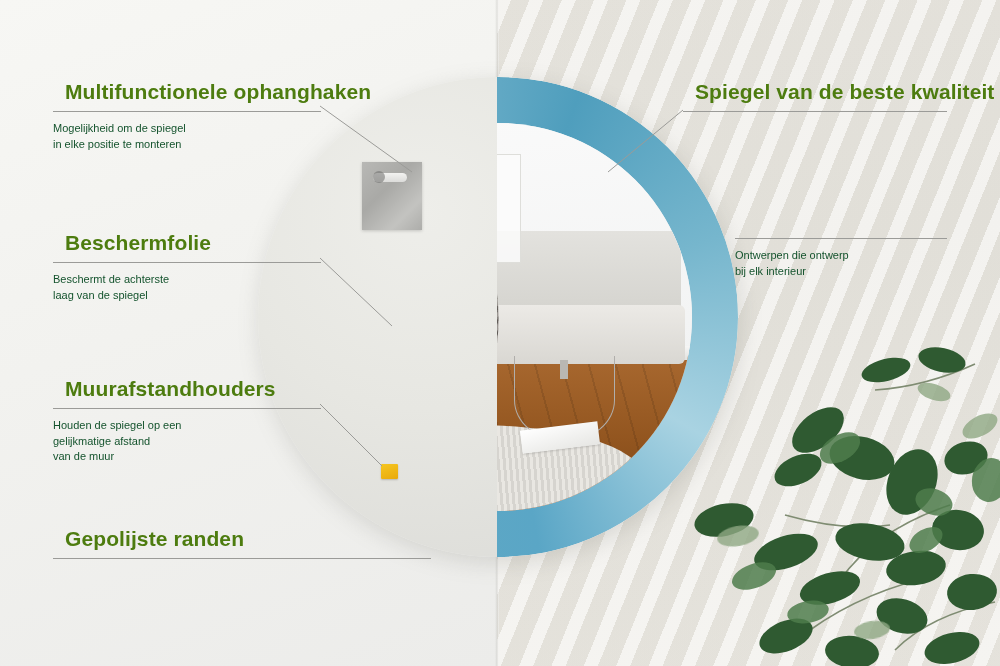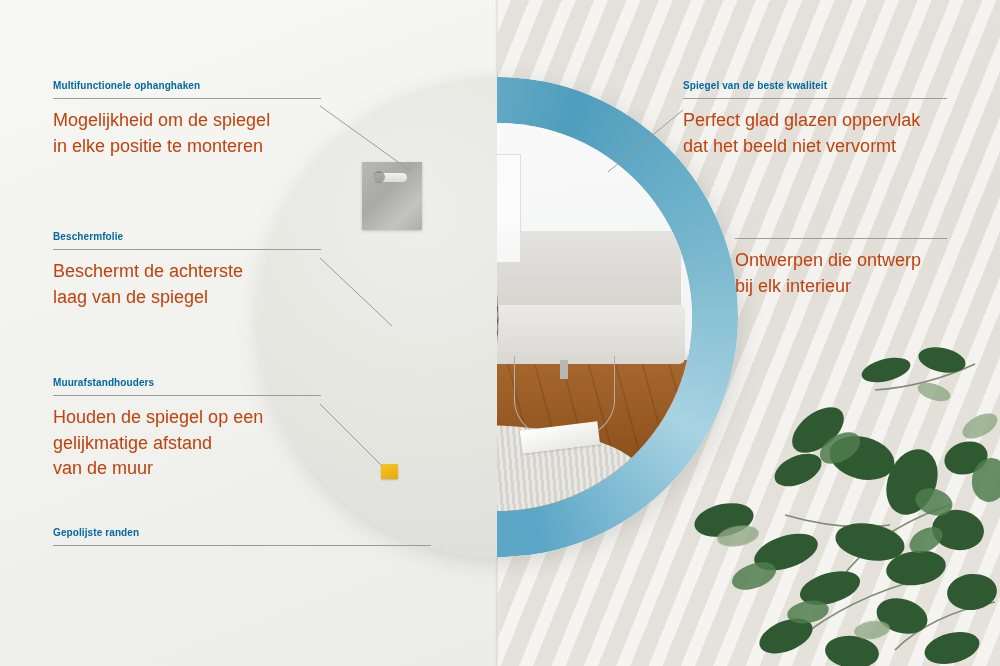--- a/index.html
+++ b/index.html
@@ -134,22 +134,22 @@
     background:linear-gradient(160deg,#f6c620,#e8a90c);
     border-radius:1px; box-shadow:0 1px 2px rgba(0,0,0,.2);
   }
 
   
   .plant { position:absolute; left:690px; top:330px; width:320px; height:340px; }
   .plant svg { width:100%; height:100%; }
 
   
   .callout { position:absolute; }
-  .c-title { font-size:10px; font-weight:bold; color:#0369a1; letter-spacing:.1px; white-space:nowrap; }
-  .c-desc  { font-size:18px; color:#c2410c; line-height:1.42; white-space:pre-line; }
+  .c-title { font-size:21px; font-weight:bold; color:#4d7c0f; letter-spacing:.1px; white-space:nowrap;margin-left:12px; }
+  .c-desc  { font-size:11px; color:#14532d; line-height:1.42; white-space:pre-line; }
   .c-rule  { height:1px; background:#9b9b98; margin:7px 0 9px 0; }
   .left  { text-align:left; }
   .right { text-align:left; }
 
   .lines { position:absolute; inset:0; pointer-events:none; }
 </style>
 </head>
 <body>
 
 <div id="stage">
@@ -283,22 +283,20 @@
   </div>
 
   <div class="callout left" style="left:53px; top:527px; width:378px;">
     <div class="c-title">Gepolijste randen</div>
     <div class="c-rule"></div>
   </div>
 
   <div class="callout right" style="left:683px; top:80px; width:264px;">
     <div class="c-title">Spiegel van de beste kwaliteit</div>
     <div class="c-rule"></div>
-    <div class="c-desc">Perfect glad glazen oppervlak
-dat het beeld niet vervormt</div>
   </div>
 
   <div class="callout right" style="left:735px; top:231px; width:212px;">
     <div class="c-rule"></div>
     <div class="c-desc">Ontwerpen die ontwerp
 bij elk interieur</div>
   </div>
 
 </div>
 

